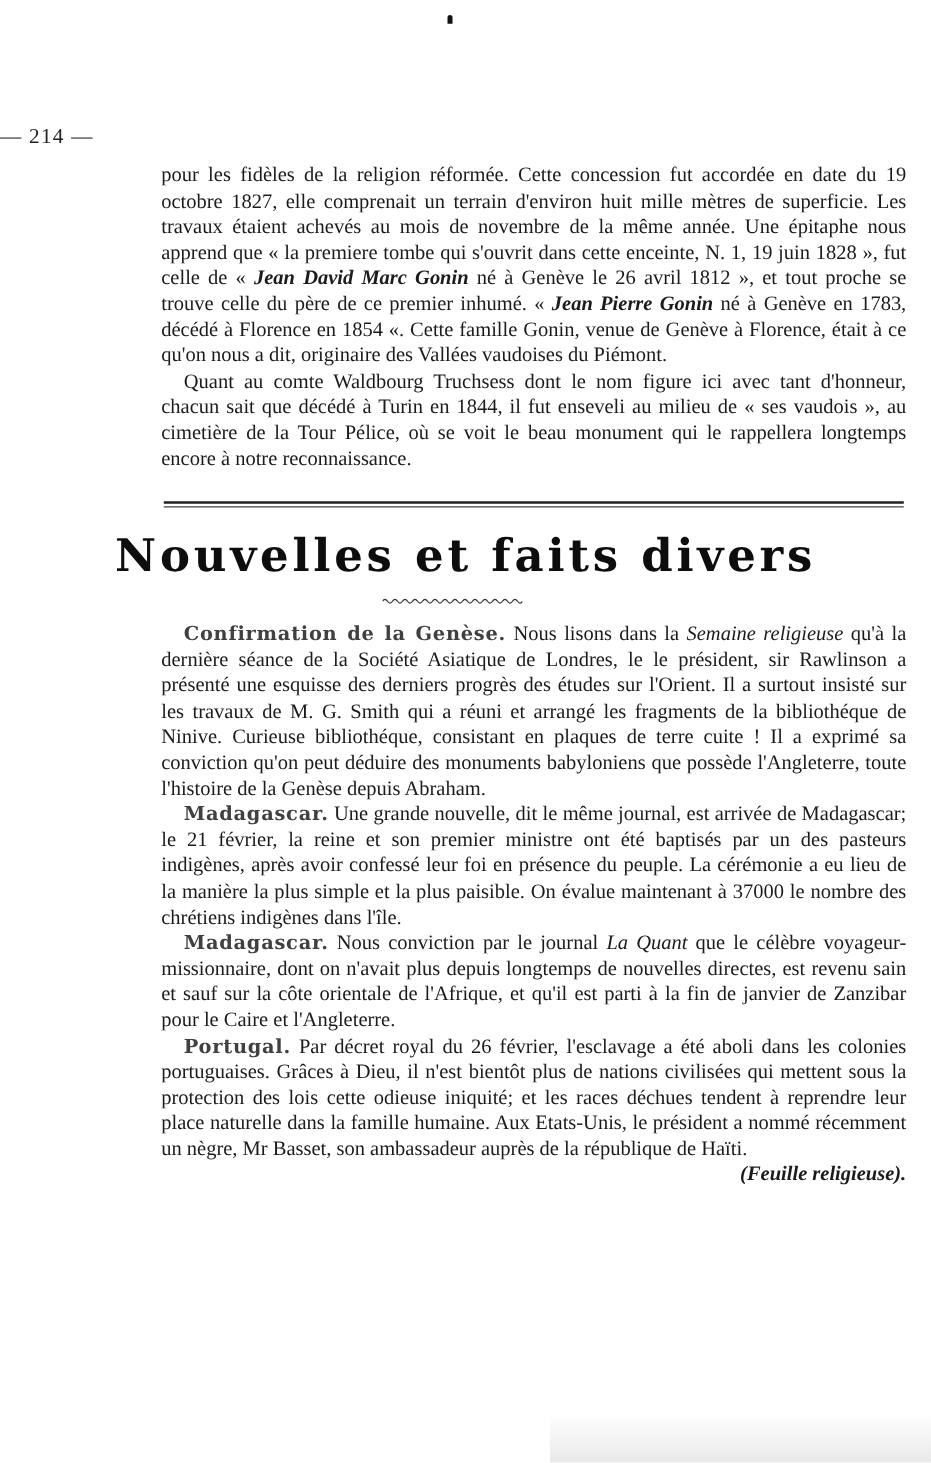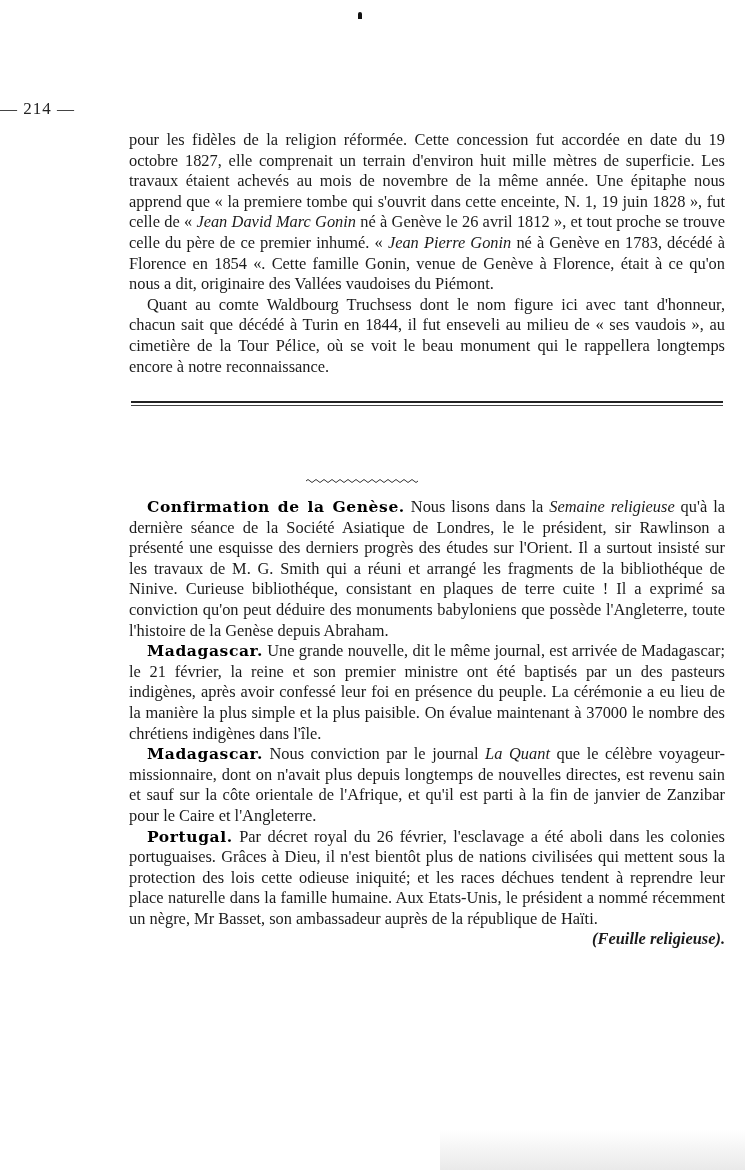--- a/index.html
+++ b/index.html
@@ -14,24 +14,24 @@
     font-family: "Liberation Serif", serif; font-size: 17px; color: #222; letter-spacing: 1px;
   }
   .text-block {
     position: absolute; left: 129px; width: 596px;
     font-family: "Liberation Serif", serif; font-size: 16.4px; line-height: 20.6px;
     text-align: justify; color: #1b1b1b;
   }
   .text-block p { margin: 0; text-indent: 0; }
   .text-block p.indent { text-indent: 18px; }
   .i { font-style: italic; }
-  .bi { font-style: italic; font-weight: normal; }
+  .bi { font-style: italic; font-weight: bold; }
   .run-head {
     font-family: "DejaVu Serif", serif; font-weight: bold; font-size: 15.5px;
-    letter-spacing: 0.6px; color: #000000;
+    letter-spacing: 0.6px; color: #404040;
   }
   .top-block { top: 130px; }
   .rule { position: absolute; left: 131px; width: 592px; background: #222; }
   .rule.r1 { top: 401px; height: 2px; }
   .rule.r2 { top: 405px; height: 1px; background: #444; }
   .section-title {
     position: absolute; left: 0; width: 745px; top: 424px; text-align: center;
     font-family: "DejaVu Serif", serif; font-weight: bold; font-size: 36px; letter-spacing: 3px; color: #0d0d0d;
   }
   .ornament { position: absolute; left: 306px; top: 478px; width: 112px; height: 6px; }
@@ -51,20 +51,21 @@
   <div class="page-number">— 214 —</div>
 
   <div class="text-block top-block">
     <p><span>pour les fidèles de la religion réformée. Cette concession fut accordée en date du 19 octobre 1827, elle comprenait un terrain d'environ huit mille mètres de superficie. Les travaux étaient achevés au mois de novembre de la même année. Une épitaphe nous apprend que « la premiere tombe qui s'ouvrit dans cette enceinte, N. 1, 19 juin 1828 », fut celle de « </span><span class="bi">Jean David Marc Gonin</span><span> né à Genève le 26 avril 1812 », et tout proche se trouve celle du père de ce premier inhumé. « </span><span class="bi">Jean Pierre Gonin</span><span> né à Genève en 1783, décédé à Florence en 1854 «. Cette famille Gonin, venue de Genève à Florence, était à ce qu'on nous a dit, originaire des Vallées vaudoises du Piémont.</span></p>
     <p class="indent"><span>Quant au comte Waldbourg Truchsess dont le nom figure ici avec tant d'honneur, chacun sait que décédé à Turin en 1844, il fut enseveli au milieu de « ses vaudois », au cimetière de la Tour Pélice, où se voit le beau monument qui le rappellera longtemps encore à notre reconnaissance.</span></p>
   </div>
 
   <div class="rule r1"></div>
   <div class="rule r2"></div>
 
+  <div class="section-title">Nouvelles et faits divers</div>
 
   <svg class="ornament" viewBox="0 0 112 6" preserveAspectRatio="none">
     <path d="M0 3 Q2 0 4 3 T8 3 T12 3 T16 3 T20 3 T24 3 T28 3 T32 3 T36 3 T40 3 T44 3 T48 3 T52 3 T56 3 T60 3 T64 3 T68 3 T72 3 T76 3 T80 3 T84 3 T88 3 T92 3 T96 3 T100 3 T104 3 T108 3 T112 3" fill="none" stroke="#333" stroke-width="1"></path>
   </svg>
 
   <div class="text-block news-block" id="news-list">
       <p class="indent"><span class="run-head">Confirmation de la Genèse.</span><span> Nous lisons dans la </span><span class="i">Semaine religieuse</span><span> qu'à la dernière séance de la Société Asiatique de Londres, le le président, sir Rawlinson a présenté une esquisse des derniers progrès des études sur l'Orient. Il a surtout insisté sur les travaux de M. G. Smith qui a réuni et arrangé les fragments de la bibliothéque de Ninive. Curieuse bibliothéque, consistant en plaques de terre cuite ! Il a exprimé sa conviction qu'on peut déduire des monuments babyloniens que possède l'Angleterre, toute l'histoire de la Genèse depuis Abraham.</span></p>
       <p class="indent"><span class="run-head">Madagascar.</span><span> Une grande nouvelle, dit le même journal, est arrivée de Madagascar; le 21 février, la reine et son premier ministre ont été baptisés par un des pasteurs indigènes, après avoir confessé leur foi en présence du peuple. La cérémonie a eu lieu de la manière la plus simple et la plus paisible. On évalue maintenant à 37000 le nombre des chrétiens indigènes dans l'île.</span></p>
       <p class="indent"><span class="run-head">Madagascar.</span><span> Nous conviction par le journal </span><span class="i">La Quant</span><span> que le célèbre voyageur-missionnaire, dont on n'avait plus depuis longtemps de nouvelles directes, est revenu sain et sauf sur la côte orientale de l'Afrique, et qu'il est parti à la fin de janvier de Zanzibar pour le Caire et l'Angleterre.</span></p>
       <p class="indent"><span class="run-head">Portugal.</span><span> Par décret royal du 26 février, l'esclavage a été aboli dans les colonies portuguaises. Grâces à Dieu, il n'est bientôt plus de nations civilisées qui mettent sous la protection des lois cette odieuse iniquité; et les races déchues tendent à reprendre leur place naturelle dans la famille humaine. Aux Etats-Unis, le président a nommé récemment un nègre, Mr Basset, son ambassadeur auprès de la république de Haïti.</span><span class="source">(Feuille religieuse).</span><span style="display: block; clear: both;"></span></p>

